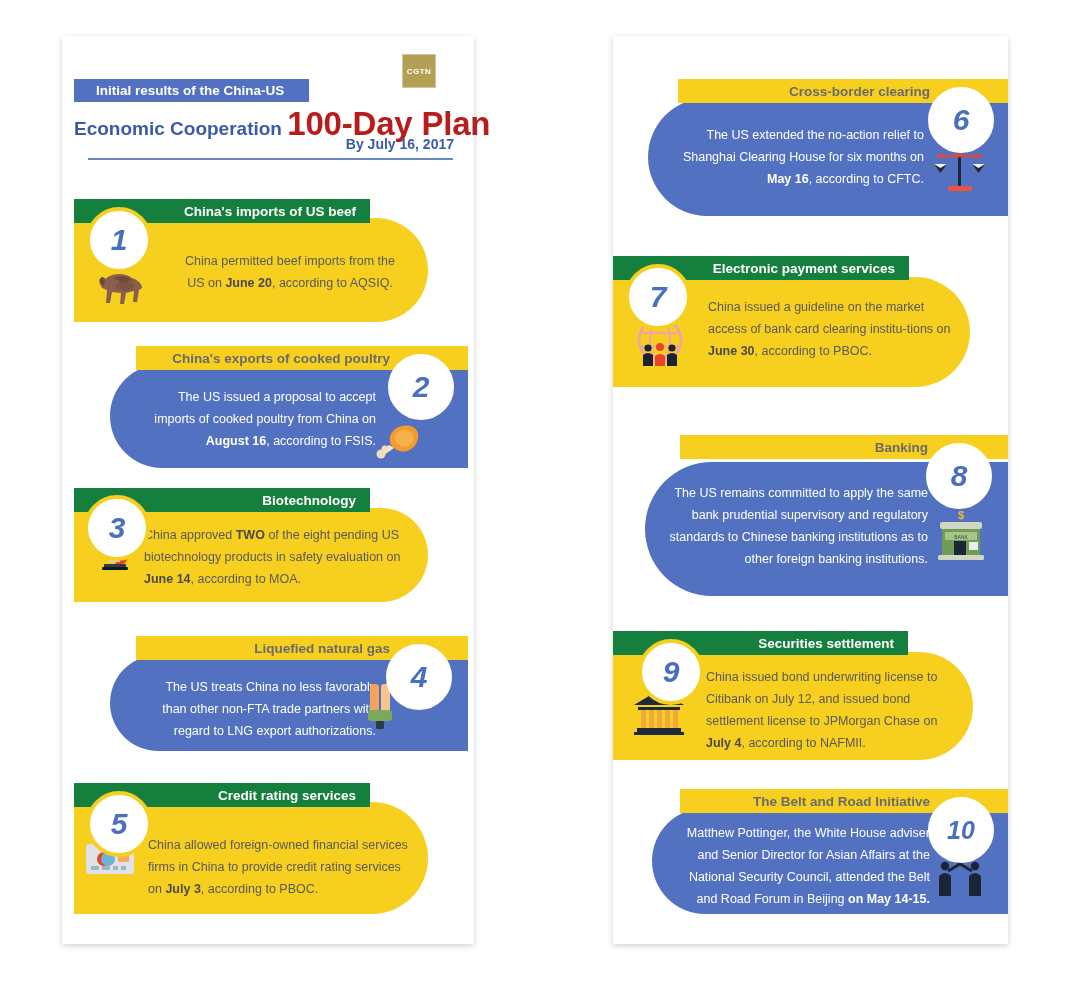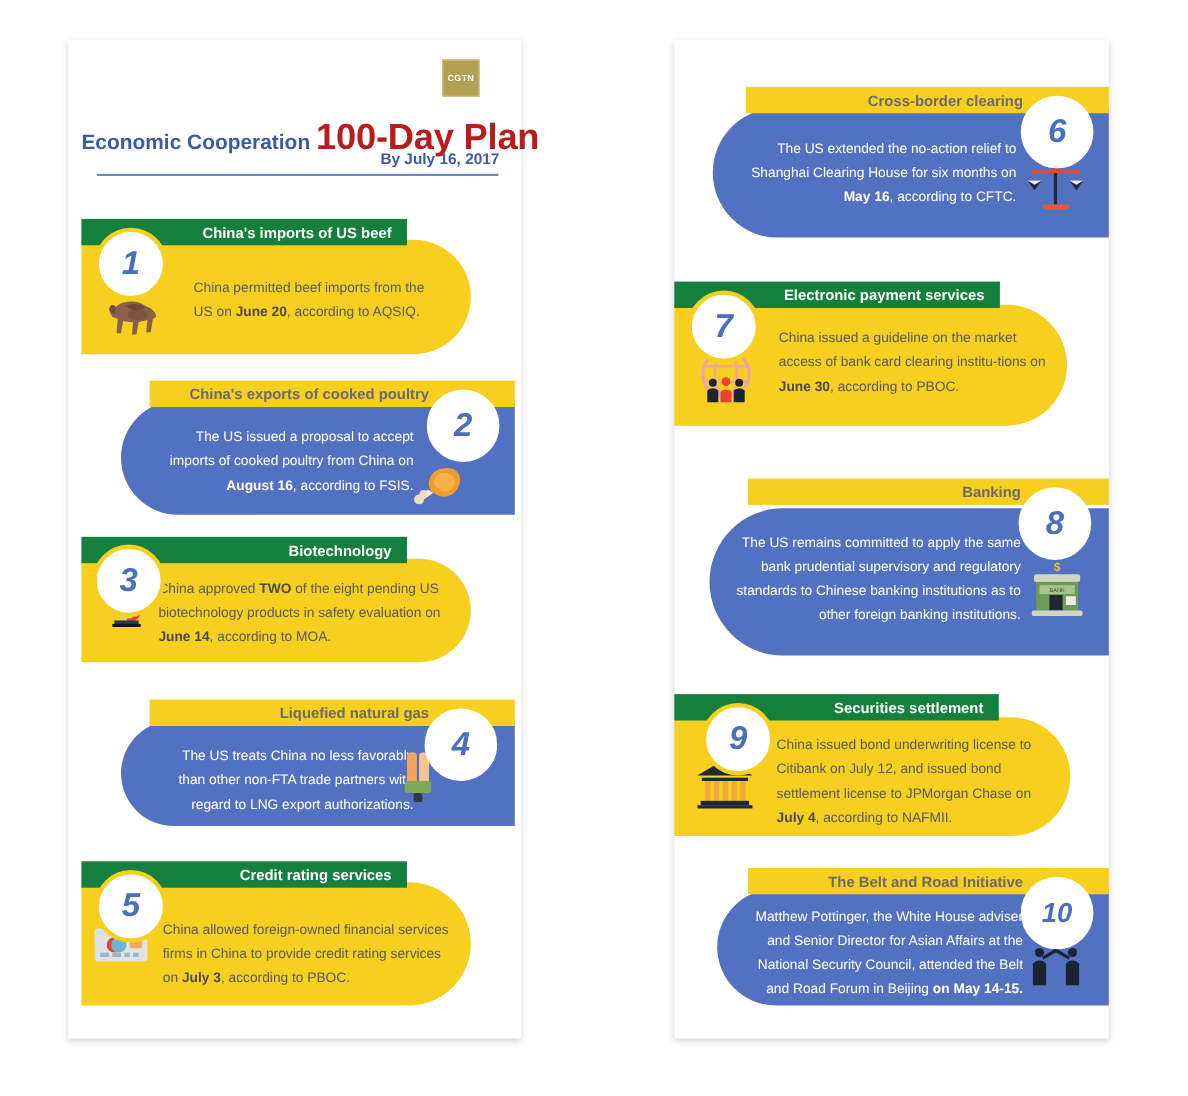--- a/index.html
+++ b/index.html
@@ -101,41 +101,44 @@
 <div class="stage">
 
   <div class="card" id="card-left"></div>
 
   <div class="card" id="card-right"></div>
 
   <div class="cgtn">
     <span>CGTN</span>
   </div>
 
+  <div class="hdr-band">
+    <span>Initial results of the China-US</span>
+  </div>
   <div class="hdr-line2">
     <span class="hdr-ec">Economic Cooperation </span><span class="hdr-100">100-Day Plan</span>
   </div>
   <div class="hdr-date">By July 16, 2017</div>
   <div class="hdr-rule"></div>
 
   <div class="item">
     <div class="body-box yellow" style="left:74px;top:218px;width:354px;height:104px;"></div>
     <div class="title-band blue" style="left:74px;top:199px;width:296px;">
       <span class="t" style="padding-left:80px;">China's imports of US beef</span>
     </div>
     <div class="badge ring-y" style="left:86px;top:207px;">1</div>
     <div class="ico" style="left:92px;top:266px;">
       <svg width="54" height="40" viewBox="0 0 54 40">
         <path d="M8 18 C6 12 10 10 13 13 L16 11 C22 7 34 7 40 12 C46 14 50 18 50 22 L47 24 L45 36 L41 36 L42 25 L34 27 L32 38 L28 38 L29 27 L20 26 L18 37 L14 37 L15 24 L10 22 Z" fill="#8a5f4d"></path>
         <path d="M13 13 C11 10 7 11 8 17 L12 20 Z" fill="#6f4a3b"></path>
         <path d="M22 12 C28 9 36 10 40 14 L30 17 Z" fill="#6f4a3b"></path>
         <ellipse cx="33" cy="20" rx="9" ry="5" fill="#6f4a3b" opacity=".55"></ellipse>
       </svg>
     </div>
-    <div class="para dark" style="left:176px;top:250px;width:228px;text-align:left;">China permitted beef imports from the US on <b>June 20</b>, according to AQSIQ.</div>
+    <div class="para dark" style="left:176px;top:250px;width:228px;text-align:center;">China permitted beef imports from the US on <b>June 20</b>, according to AQSIQ.</div>
   </div>
 
   <div class="item">
     <div class="body-box blue" style="left:110px;top:364px;width:358px;height:104px;"></div>
     <div class="title-band yellow" style="left:136px;top:346px;width:332px;">
       <span class="t" style="padding-right:78px;">China's exports of cooked poultry</span>
     </div>
     <div class="badge ring-b" style="left:388px;top:354px;">2</div>
     <div class="ico" style="left:372px;top:418px;">
       <svg width="52" height="42" viewBox="0 0 52 42">

